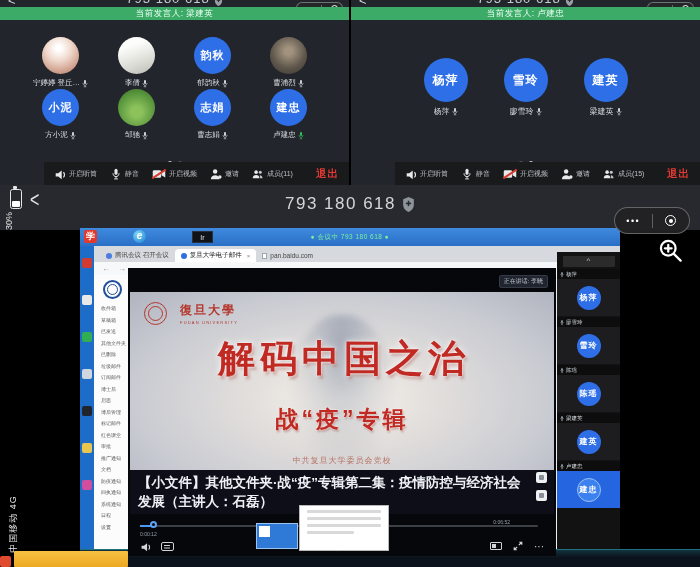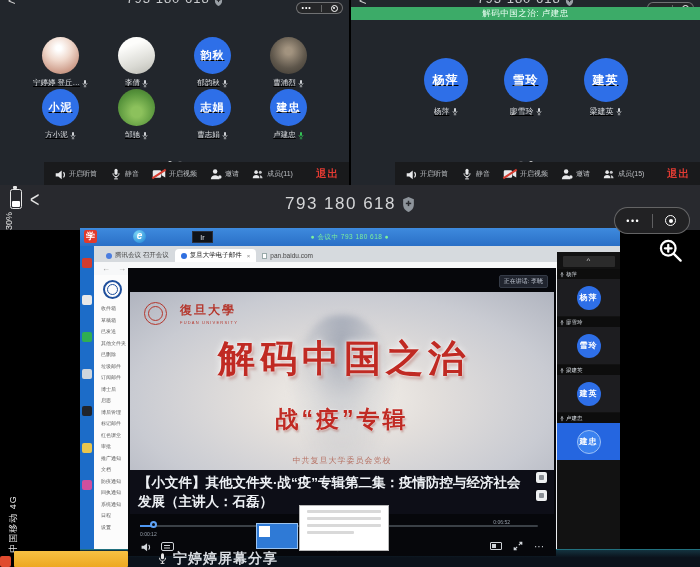--- a/index.html
+++ b/index.html
@@ -12,21 +12,21 @@
   .topid{position:absolute;top:-9px;left:0;right:0;text-align:center;font-size:13px;color:#c9cbce;letter-spacing:1px;display:flex;justify-content:center;gap:4px;align-items:flex-end;}
   .topid svg{width:9px;height:10px;color:#9aa0a6;}
   .topback{position:absolute;top:-7px;left:8px;font-size:13px;color:#cfcfcf;}
   .capsule-sm{position:absolute;top:2px;right:6px;width:47px;height:12px;border-radius:6px;background:rgba(38,38,40,.92);border:1px solid rgba(255,255,255,.35);display:flex;align-items:center;justify-content:space-around;color:#fff;}
   .capsule-sm .dots{font-size:7px;letter-spacing:1px;line-height:10px;}
   .capsule-sm .divider{width:1px;height:7px;background:rgba(255,255,255,.3);}
   .ccirc{width:7px;height:7px;border:1px solid #fff;border-radius:50%;position:relative;}
   .ccirc::after{content:"";position:absolute;inset:1.5px;background:#fff;border-radius:50%;}
   .banner{position:absolute;top:7px;left:0;right:0;height:13px;background:#3cab68;color:#ecfff4;font-size:8.5px;line-height:13px;text-align:center;letter-spacing:.5px;}
   .plist{position:absolute;top:37px;left:0;right:0;display:flex;flex-wrap:wrap;justify-content:center;}
-  .pcell{width:76px;height:52px;display:flex;flex-direction:column;align-items:center;text-decoration:underline;}
+  .pcell{width:76px;height:52px;display:flex;flex-direction:column;align-items:center;}
   .pava{width:37px;height:37px;border-radius:50%;display:flex;align-items:center;justify-content:center;font-size:11px;color:#fff;font-weight:700;letter-spacing:1px;flex:none;}
   .blue{background:#2e6fe8;}
   .photo-pink{background:radial-gradient(circle at 45% 30%,#ffffff 8%,#f0d9cd 38%,#cf9f8d 72%,#a87a66);}
   .photo-white{background:linear-gradient(160deg,#fdfdfb 25%,#d9d9d3 70%,#b9b9b2);}
   .photo-dark{background:radial-gradient(circle at 50% 38%,#a2937f 12%,#5e564b 58%,#39352e);}
   .photo-green{background:radial-gradient(circle at 50% 62%,#8cc15c 18%,#56933b 65%,#3c6b27);}
   .pname{margin-top:4px;display:flex;align-items:center;gap:2px;font-size:7.5px;color:#dcdee1;max-width:74px;white-space:nowrap;overflow:hidden;}
   .mic-s{width:6px;height:9px;flex:none;}
   .muted{color:#cfd2d6;} .active{color:#35c256;}
   .p2{top:58px;}
@@ -194,20 +194,21 @@
         <span>793 180 618</span>
         <svg viewBox="0 0 12 14">
           <use href="#ic-shield"></use>
         </svg>
       </div>
     <div class="capsule-sm">
       <span class="dots">•••</span>
       <span class="divider"></span>
       <span class="ccirc"></span>
     </div>
+    <div class="banner">当前发言人: 梁建英</div>
     <div class="plist">
 
         <div class="pcell">
           <div class="pava photo-pink">
             <span></span>
           </div>
           <div class="pname">
             <span>宁婷婷 登丘…</span>
             <svg class="mic-s muted" viewBox="0 0 12 16">
               <use href="#ic-mic"></use>
@@ -341,21 +342,21 @@
         <span>793 180 618</span>
         <svg viewBox="0 0 12 14">
           <use href="#ic-shield"></use>
         </svg>
       </div>
     <div class="capsule-sm">
       <span class="dots">•••</span>
       <span class="divider"></span>
       <span class="ccirc"></span>
     </div>
-    <div class="banner">解码中国之治: 卢建忠</div>
+    <div class="banner">当前发言人: 卢建忠</div>
     <div class="plist p2">
 
         <div class="pcell">
           <div class="pava blue">
             <span>杨萍</span>
           </div>
           <div class="pname">
             <span>杨萍</span>
             <svg class="mic-s muted" viewBox="0 0 12 16">
               <use href="#ic-mic"></use>
@@ -601,20 +602,31 @@
           <svg viewBox="0 0 12 16">
             <use href="#ic-mic"></use>
           </svg>
           <span>廖雪玲</span>
         </div>
         <div class="tbody">
           <span class="tava">雪玲</span>
         </div>
       </div>
 
+      <div class="tile">
+        <div class="tlabel">
+          <svg viewBox="0 0 12 16">
+            <use href="#ic-mic"></use>
+          </svg>
+          <span>陈瑶</span>
+        </div>
+        <div class="tbody">
+          <span class="tava">陈瑶</span>
+        </div>
+      </div>
 
       <div class="tile">
         <div class="tlabel">
           <svg viewBox="0 0 12 16">
             <use href="#ic-mic"></use>
           </svg>
           <span>梁建英</span>
         </div>
         <div class="tbody">
           <span class="tava">建英</span>
@@ -636,22 +648,16 @@
 
   <div class="taskbar"></div>
   <div class="popup">
     <div class="pline"></div>
     <div class="pline"></div>
     <div class="pline"></div>
     <div class="pline" style="width:60%"></div>
   </div>
   <div class="bluetile"></div>
   <div class="ybox"></div>
-  <div class="sharebar">
-    <svg viewBox="0 0 12 16">
-        <use href="#ic-mic"></use>
-      </svg>
-    <span>宁婷婷屏幕分享</span>
-  </div>
   <div class="carrier">中国移动 4G</div>
   <div class="reddot"></div>
 
 </div>
 
 </body></html>

